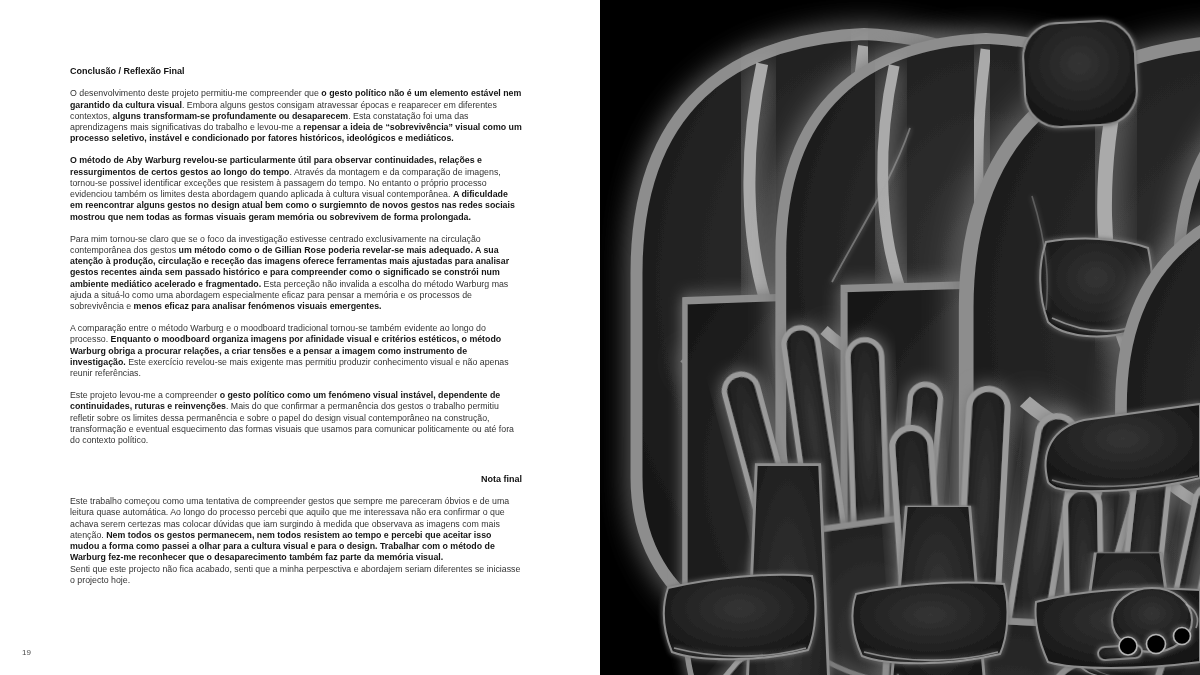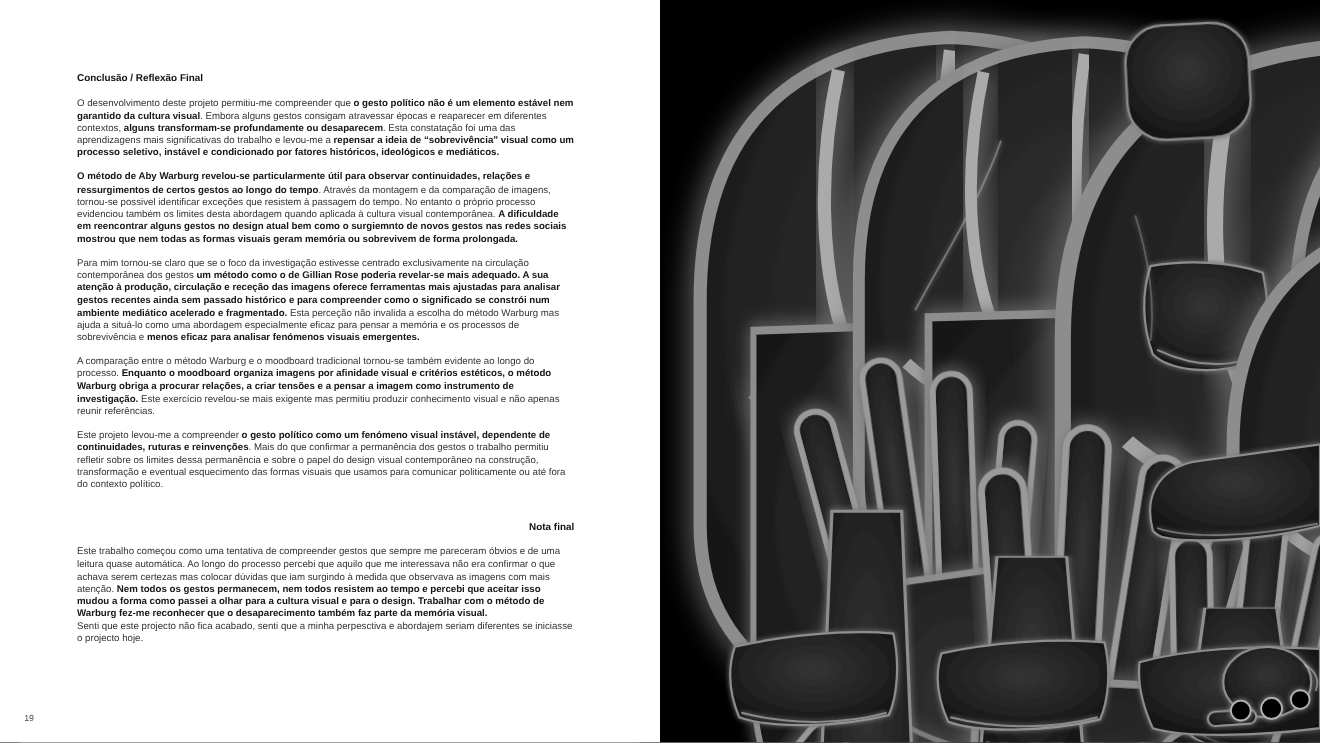--- a/index.html
+++ b/index.html
@@ -4,21 +4,20 @@
 <style>
   * { box-sizing: border-box; }
   html, body { margin: 0; padding: 0; }
   body {
     width: 1200px; height: 675px; position: relative; overflow: hidden;
     background: #ffffff; font-family: "Liberation Sans", sans-serif;
   }
   .left-page {
     position: absolute; left: 0; top: 0; width: 600px; height: 675px;
     background: #ffffff;
-    border-radius: 22px;
   }
   .text-column {
     position: absolute; left: 70px; top: 66px; width: 452px;
     font-size: 8.8px; line-height: 11.3px; color: #333333;
     text-align: left;
   }
   .text-column .heading {
     font-weight: 700; font-size: 9px; color: #111111; margin: 0 0 11px 0;
   }
   .text-column .heading.gap-top { margin-top: 27px; text-align: right; }

